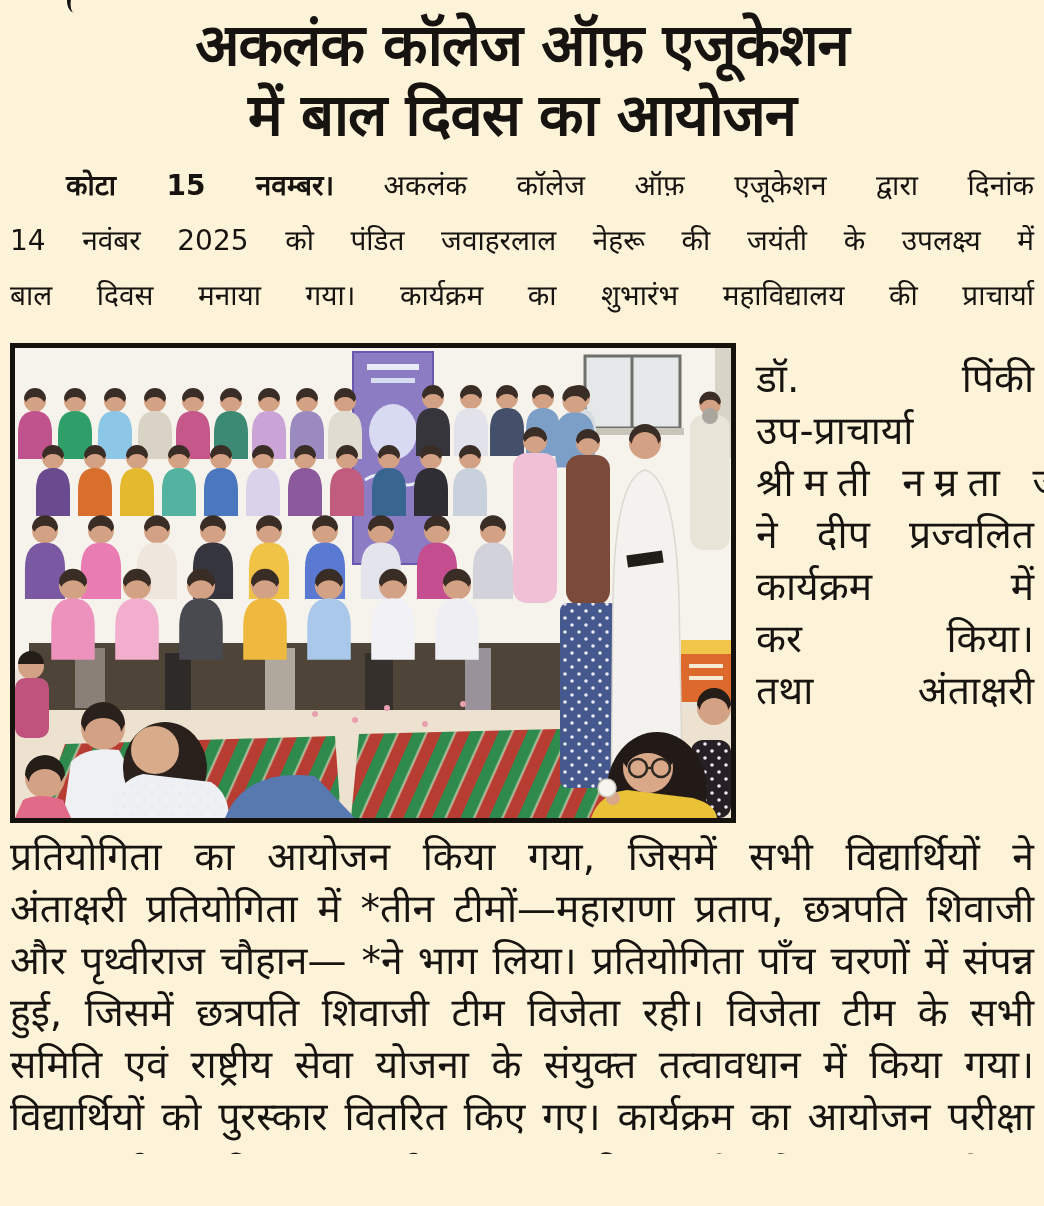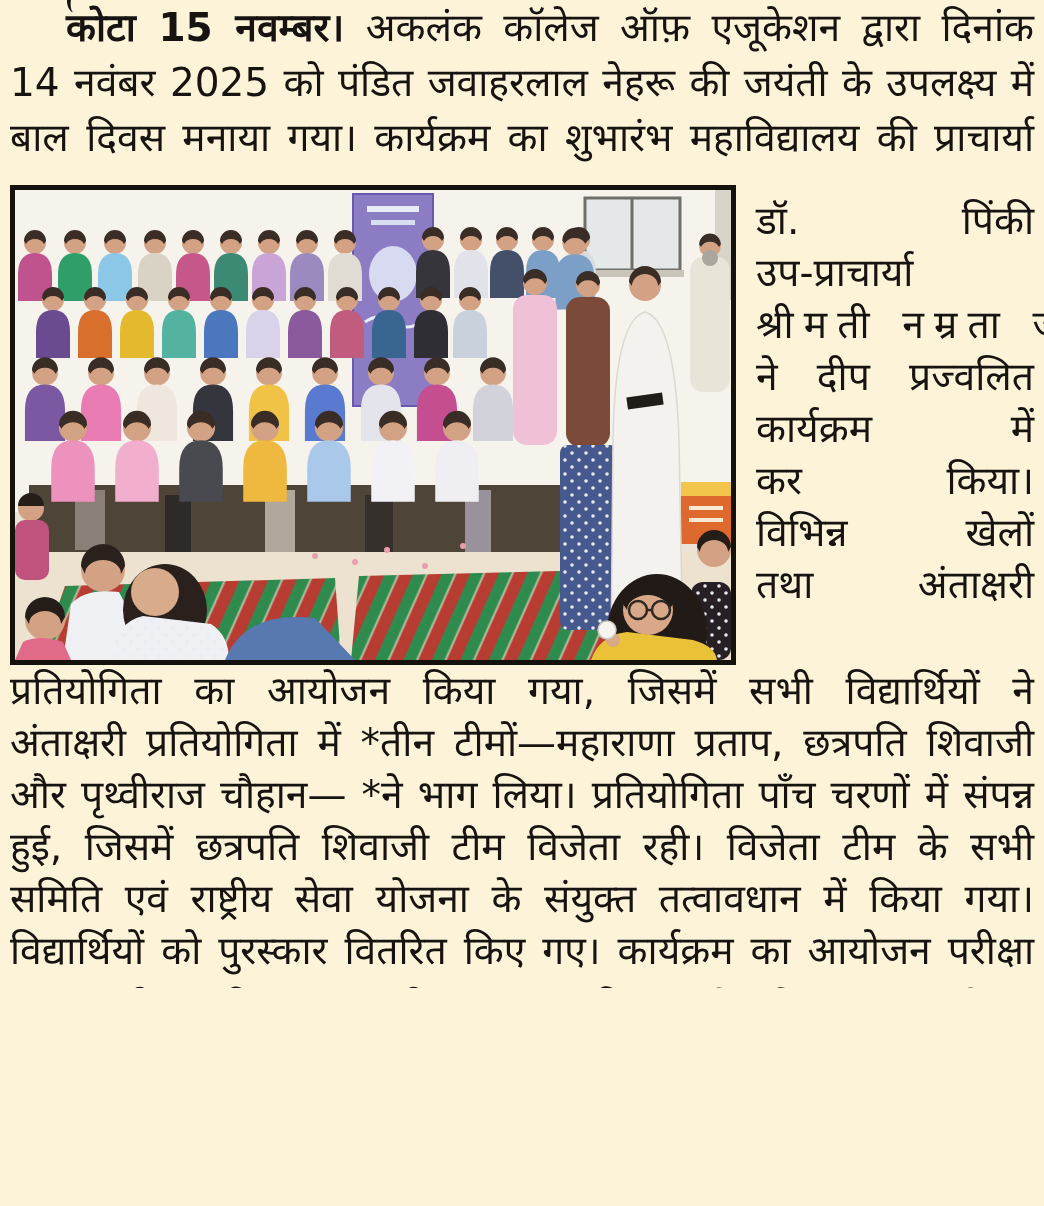--- a/index.html
+++ b/index.html
@@ -20,56 +20,60 @@
     border-radius:0 0 0 90%;
     transform:rotate(12deg);
   }
   h1.headline{
     margin:10px 0 8px;
     font-size:58px;line-height:70px;
     font-weight:700;text-align:center;
     letter-spacing:-1px;
   }
   .para1 .pline{
-    font-size:39px;line-height:55px;
+    font-size:28px;line-height:55px;
     text-align:justify;text-align-last:justify;
   }
   .pline.first{text-indent:56px;}
   .dateline{font-weight:700;}
   .middle{display:flex;margin-top:20px;}
   figure.photo{
     flex:none;margin:0;
     width:726px;height:480px;
     border:5px solid var(--photo_border,#15120e);
     box-sizing:border-box;
     background:#f6f3ec;
     overflow:hidden;
   }
   .rightcol{flex:1;min-width:0;padding-left:20px;padding-top:10px;}
   .rline{
     font-size:39px;line-height:52px;
     text-align:justify;text-align-last:justify;
     white-space:nowrap;
   }
   .rline:nth-child(3){letter-spacing:.26em;}
-  .bottom{}
+  .bottom{margin-top:8px;}
   .bline{
     font-size:39px;line-height:52px;
     text-align:justify;text-align-last:justify;
   }
   .clip-strokes{height:11px;overflow:hidden;margin-top:0;}
   .clip-strokes svg{display:block;}
 </style>
 </head>
 <body>
 
 <div class="page">
 
   <div class="top-speck"></div>
 
+  <h1 class="headline">
+    <div>अकलंक कॉलेज ऑफ़ एजूकेशन</div>
+    <div>में बाल दिवस का आयोजन</div>
+  </h1>
 
   <div class="para1">
     <div class="pline first"><b class="dateline">कोटा 15 नवम्बर।</b> <span>अकलंक कॉलेज ऑफ़ एजूकेशन द्वारा दिनांक</span></div>
     <div class="pline">14 नवंबर 2025 को पंडित जवाहरलाल नेहरू की जयंती के उपलक्ष्य में</div>
     <div class="pline">बाल दिवस मनाया गया। कार्यक्रम का शुभारंभ महाविद्यालय की प्राचार्या</div>
   </div>
 
   <div class="middle">
 
     <figure class="photo" aria-label="बाल दिवस कार्यक्रम में विद्यार्थियों एवं शिक्षकों का समूह चित्र">
@@ -278,21 +282,20 @@
       </svg>
     </figure>
 
     <div class="rightcol">
       <div class="rline">डॉ. पिंकी</div>
       <div class="rline">उप-प्राचार्या</div>
       <div class="rline">श्रीमती नम्रता जैन</div>
       <div class="rline">ने दीप प्रज्वलित</div>
       <div class="rline">कार्यक्रम में</div>
       <div class="rline">कर किया।</div>
-      <div class="rline">विभिन्न खेलों</div>
       <div class="rline">तथा अंताक्षरी</div>
     </div>
   </div>
 
   <div class="bottom">
     <div class="bline">प्रतियोगिता का आयोजन किया गया, जिसमें सभी विद्यार्थियों ने</div>
     <div class="bline">अंताक्षरी प्रतियोगिता में *तीन टीमों—महाराणा प्रताप, छत्रपति शिवाजी</div>
     <div class="bline">और पृथ्वीराज चौहान— *ने भाग लिया। प्रतियोगिता पाँच चरणों में संपन्न</div>
     <div class="bline">हुई, जिसमें छत्रपति शिवाजी टीम विजेता रही। विजेता टीम के सभी</div>
     <div class="bline">समिति एवं राष्ट्रीय सेवा योजना के संयुक्त तत्वावधान में किया गया।</div>

